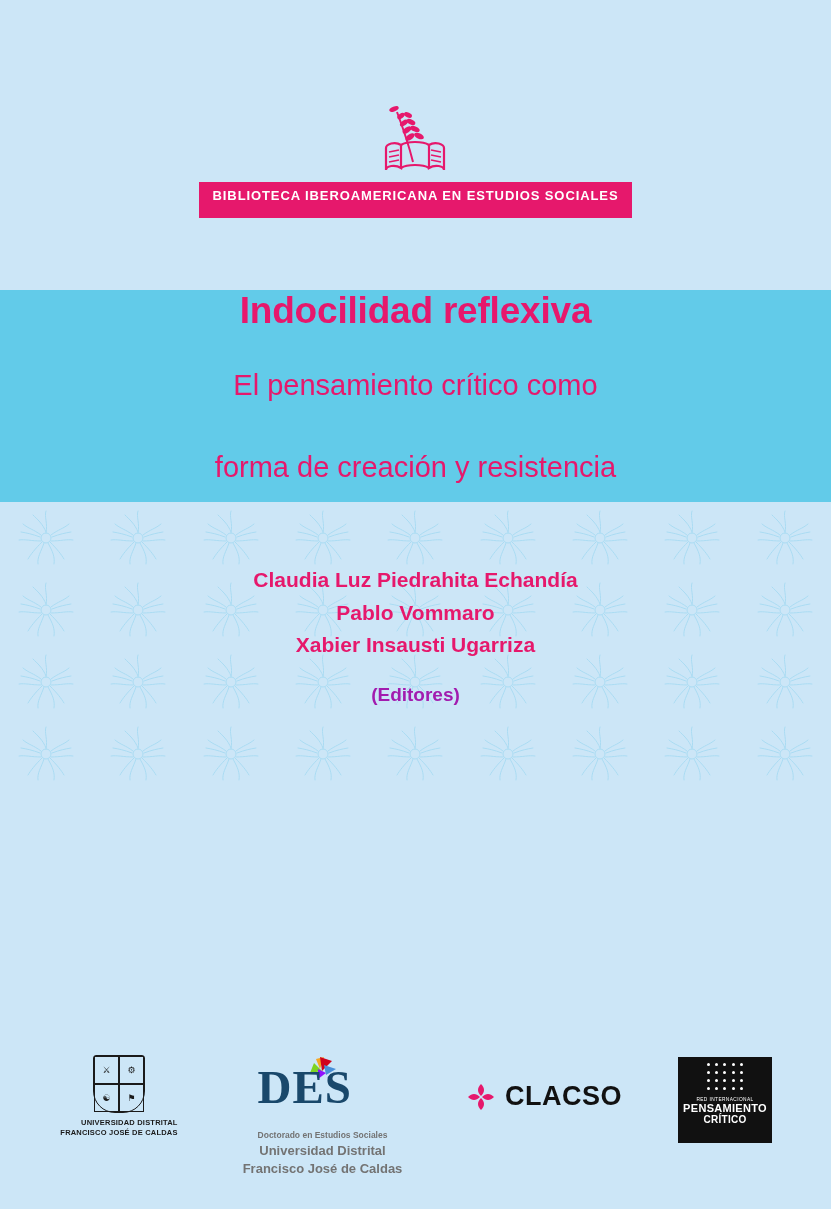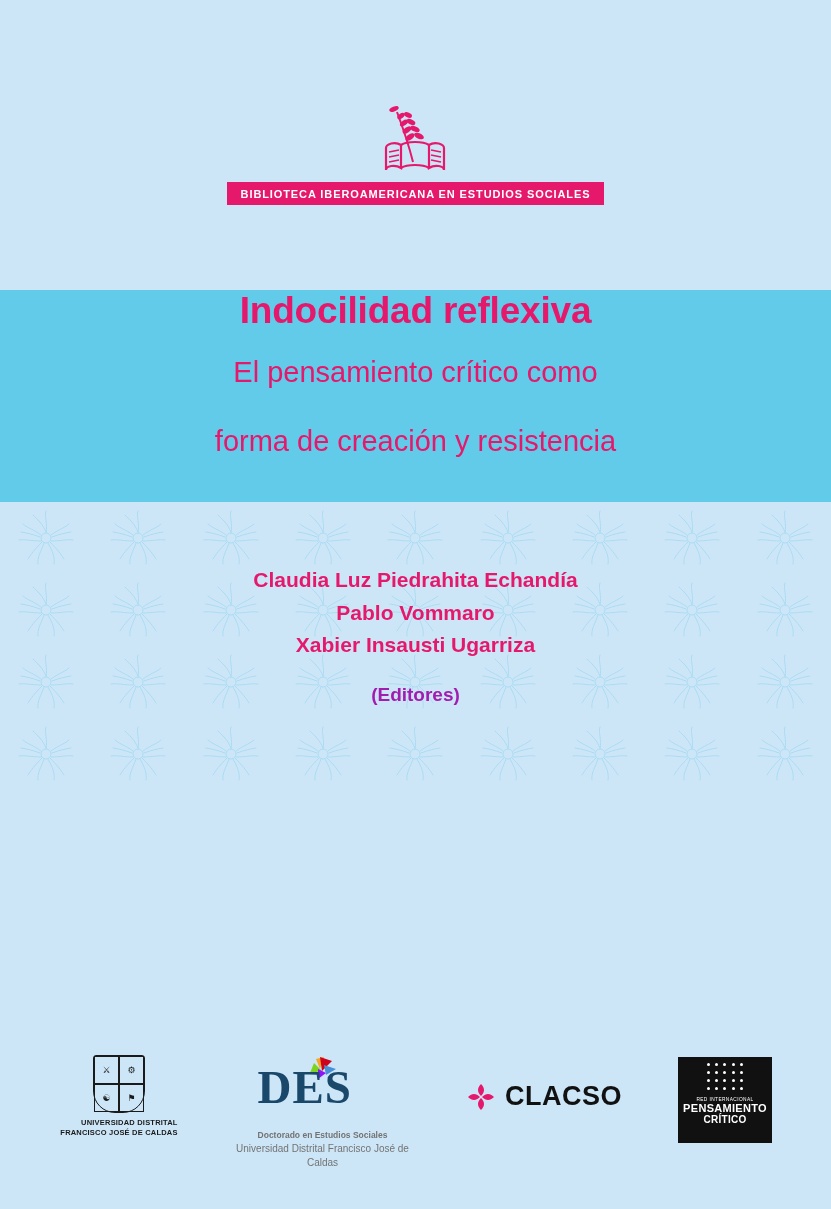--- a/index.html
+++ b/index.html
@@ -35,40 +35,40 @@
   }
   .imprint-mark {
     width: 150px;
     height: 80px;
     position: relative;
   }
   .imprint-label {
     margin-top: 2px;
     background: #e6186c;
     color: #ffffff;
-    font-size: 11px;
+    font-size: 13px;
     font-weight: bold;
     letter-spacing: 0.9px;
-    padding: 6px 14px 5px 14px;
+    padding: 6px 14px 15px 14px;
     text-align: center;
     white-space: nowrap;
   }
 
   
   .title-band {
     position: absolute;
     left: 0;
     top: 290px;
     width: 831px;
     height: 212px;
     background: #62cbe9;
     display: flex;
     flex-direction: column;
     align-items: center;
-    justify-content: flex-start;
+    justify-content: space-between;
   }
   .book-title {
     color: #e6186c;
     font-size: 37px;
     font-weight: bold;
     letter-spacing: -0.2px;
     margin: 0 0 6px 0;
     text-align: center;
   }
   .book-subtitle {
@@ -205,21 +205,21 @@
     position: absolute;
     left: 0; bottom: 0;
   }
   .des-caption {
     margin-top: 19px;
     text-align: center;
     color: #737373;
     line-height: 1.4;
   }
   .des-caption .l1 { font-size: 8.5px; font-weight: bold; }
-  .des-caption .l2 { font-size: 10px; font-weight: normal; }
+  .des-caption .l2 { font-size: 13px; font-weight: bold; }
 
   
   .clacso-logo {
     display: flex;
     align-items: center;
     gap: 9px;
     margin-top: 26px;
   }
   .clacso-mark { width: 30px; height: 30px; }
   .clacso-word {

